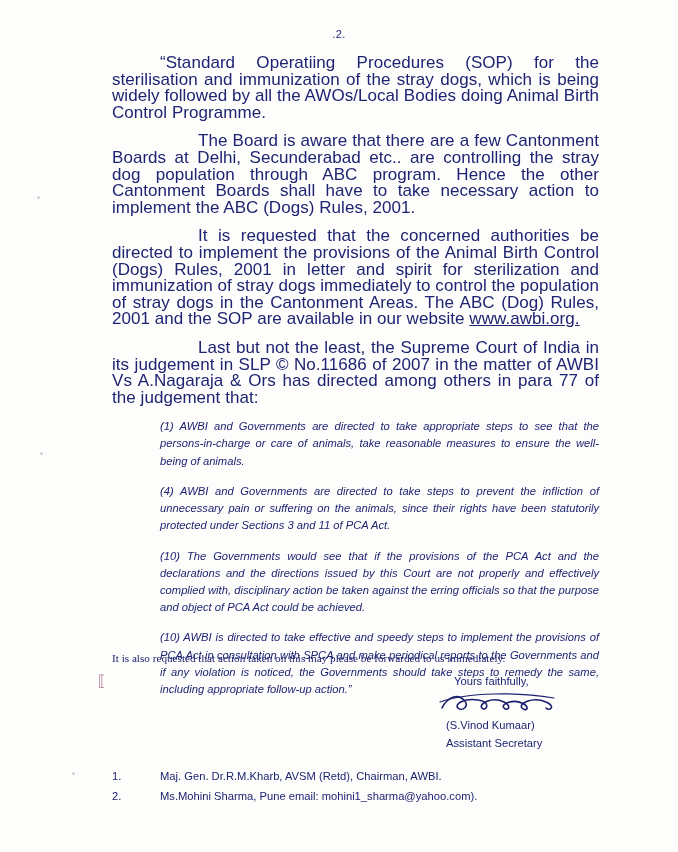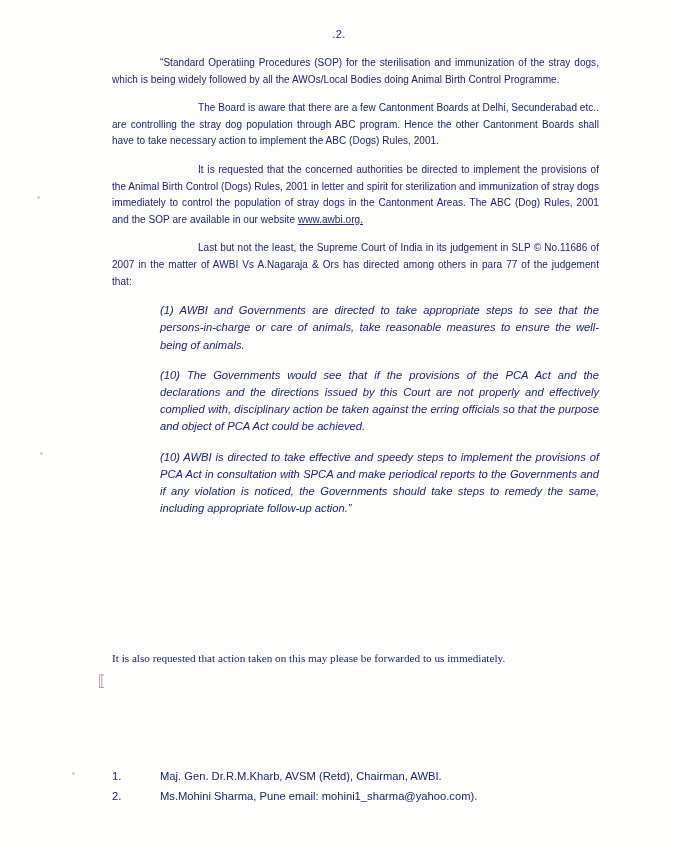--- a/index.html
+++ b/index.html
@@ -32,21 +32,21 @@
     letter-spacing: 0.5px;
   }
   .body-block {
     position: absolute;
     left: 112px;
     top: 55px;
     width: 487px;
   }
   p.para {
     margin: 0 0 12px 0;
-    font-size: 10px;
+    font-size: 17px;
     line-height: 16.6px;
     text-align: justify;
     color: #1f2472;
     letter-spacing: 0.05px;
   }
   p.para.indent {
     text-indent: 48px;
   }
   p.para.indent-big {
     text-indent: 86px;
@@ -157,30 +157,42 @@
 
 
     <p class="para indent-big">The Board is aware that there are a few Cantonment Boards at Delhi, Secunderabad etc.. are controlling the stray dog population through ABC program. Hence the other Cantonment Boards shall have to take necessary action to implement the ABC (Dogs) Rules, 2001.</p>
 
     <p class="para indent-big"><span>It is requested that the concerned authorities be directed to implement the provisions of the Animal Birth Control (Dogs) Rules, 2001 in letter and spirit for sterilization and immunization of stray dogs immediately to control the population of stray dogs in the Cantonment Areas. The ABC (Dog) Rules, 2001 and the SOP are available in our website</span> <span class="link">www.awbi.org.</span></p>
 
     <p class="para indent-big">Last but not the least, the Supreme Court of India in its judgement in SLP © No.11686 of 2007 in the matter of AWBI Vs A.Nagaraja &amp; Ors has directed among others in para 77 of the judgement that:</p>
 
     <div class="quote-block">
       <p class="quote">(1) AWBI and Governments are directed to take appropriate steps to see that the persons-in-charge or care of animals, take reasonable measures to ensure the well-being of animals.</p>
+      <p class="quote">(4) AWBI and Governments are directed to take steps to prevent the infliction of unnecessary pain or suffering on the animals, since their rights have been statutorily protected under Sections 3 and 11 of PCA Act.</p>
       <p class="quote">(10) The Governments would see that if the provisions of the PCA Act and the declarations and the directions issued by this Court are not properly and effectively complied with, disciplinary action be taken against the erring officials so that the purpose and object of PCA Act could be achieved.</p>
       <p class="quote">(10) AWBI is directed to take effective and speedy steps to implement the provisions of PCA Act in consultation with SPCA and make periodical reports to the Governments and if any violation is noticed, the Governments should take steps to remedy the same, including appropriate follow-up action.”</p>
     </div>
 
   </div>
 
   <div class="closing">It is also requested that action taken on this may please be forwarded to us immediately.</div>
 
   <div class="mark-left">⟦</div>
 
+  <div class="sign-area">
+    <div class="sign-yours">Yours faithfully,</div>
+    <div class="signature">
+      <svg width="150" height="26" viewBox="0 0 150 26" fill="none" xmlns="http://www.w3.org/2000/svg">
+        <path d="M4 18 C10 6, 20 4, 26 10 C32 16, 24 22, 20 18 C16 14, 26 8, 40 10 C54 12, 48 22, 44 18 C40 14, 54 6, 66 12 C74 16, 70 22, 66 18 C62 14, 76 8, 86 14 C92 18, 88 22, 84 18 C80 14, 94 6, 108 12 C118 16, 112 22, 108 18" stroke="#1b1f6b" stroke-width="1.6" stroke-linecap="round" fill="none"></path>
+        <path d="M2 12 C30 2, 80 2, 116 8" stroke="#1b1f6b" stroke-width="1.2" stroke-linecap="round" fill="none"></path>
+      </svg>
+    </div>
+    <div class="sign-name">(S.Vinod Kumaar)</div>
+    <div class="sign-title">Assistant Secretary</div>
+  </div>
 
   <div class="copy-to">
     <div class="copy-list">
       <div class="copy-row">
         <div class="copy-num">1.</div>
         <div class="copy-text">Maj. Gen. Dr.R.M.Kharb, AVSM (Retd), Chairman, AWBI.</div>
       </div>
       <div class="copy-row">
         <div class="copy-num">2.</div>
         <div class="copy-text">Ms.Mohini Sharma, Pune email: mohini1_sharma@yahoo.com).</div>

